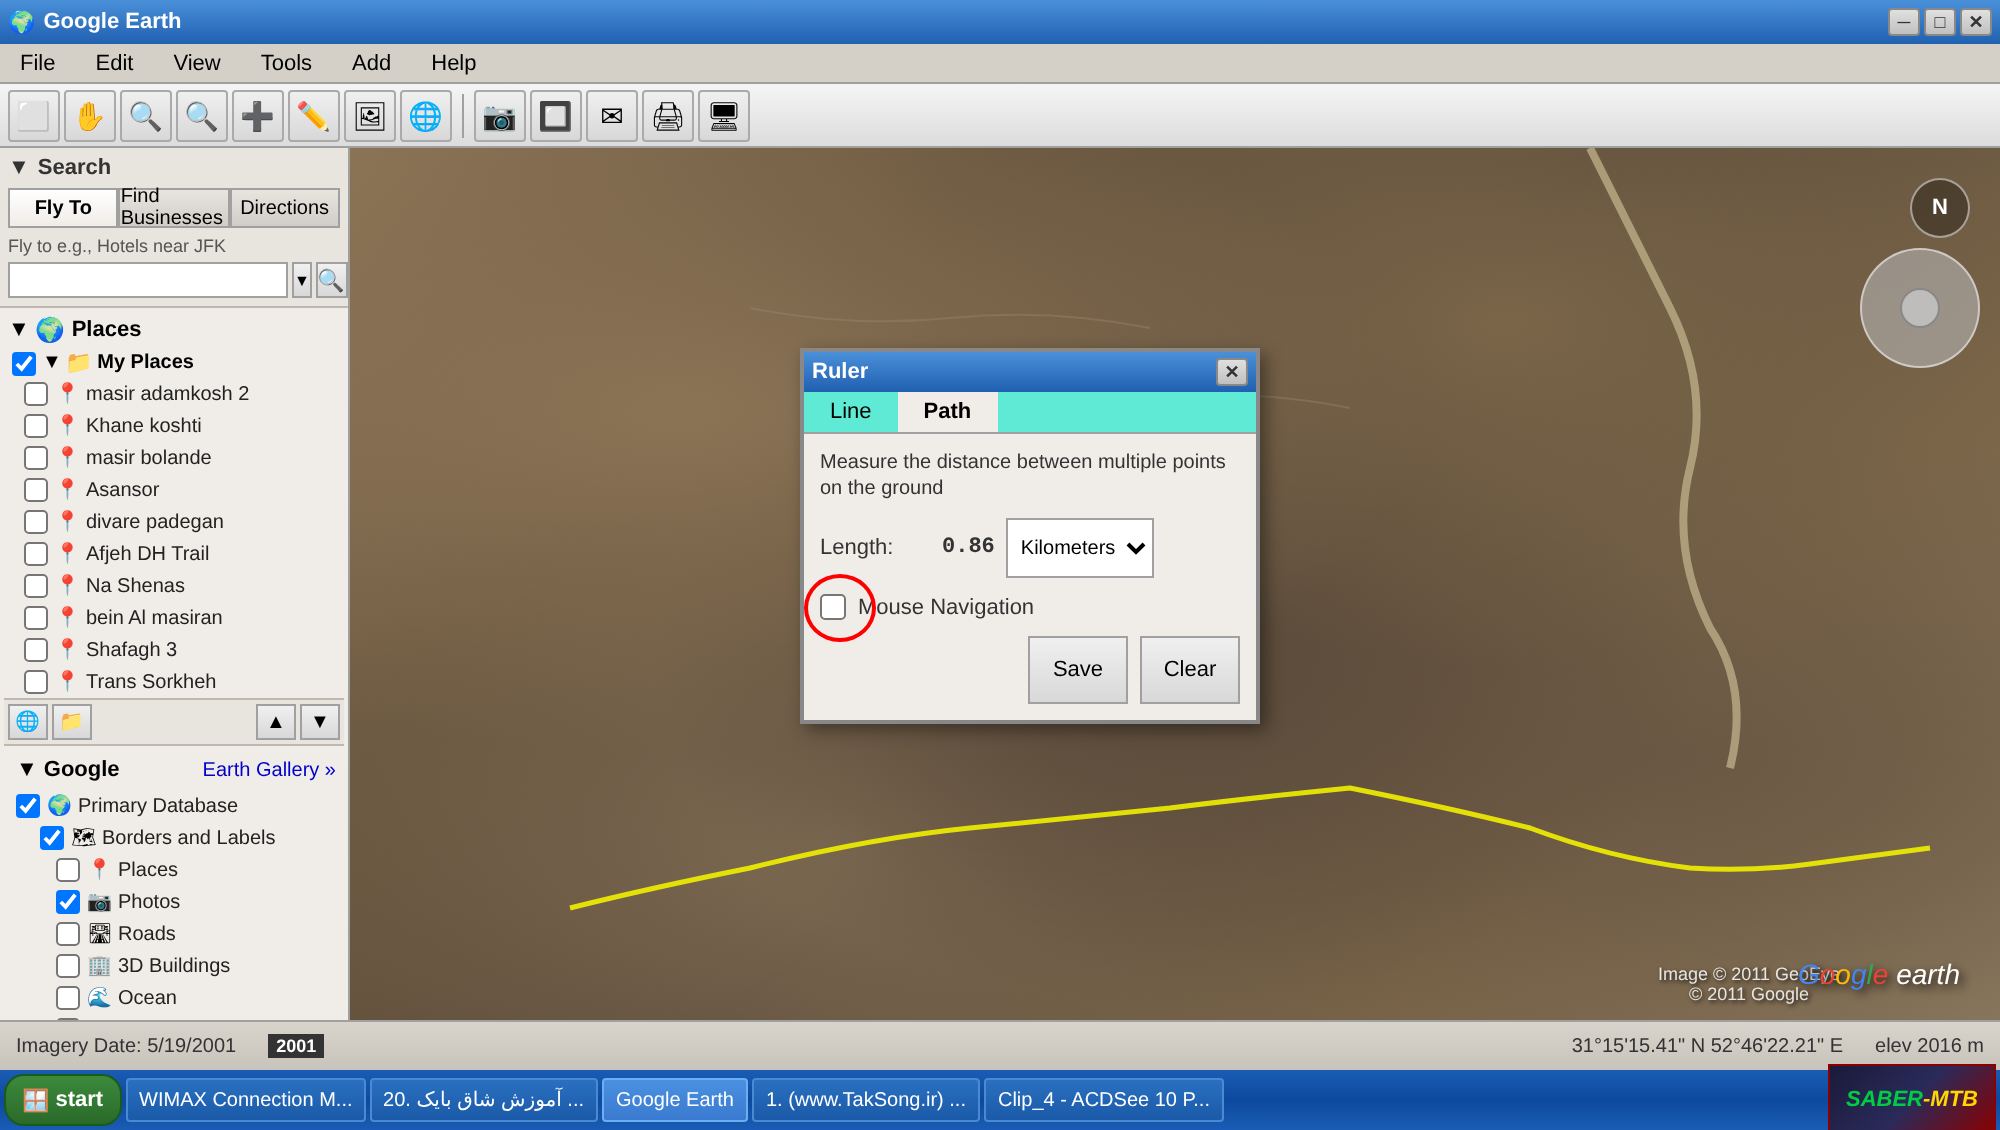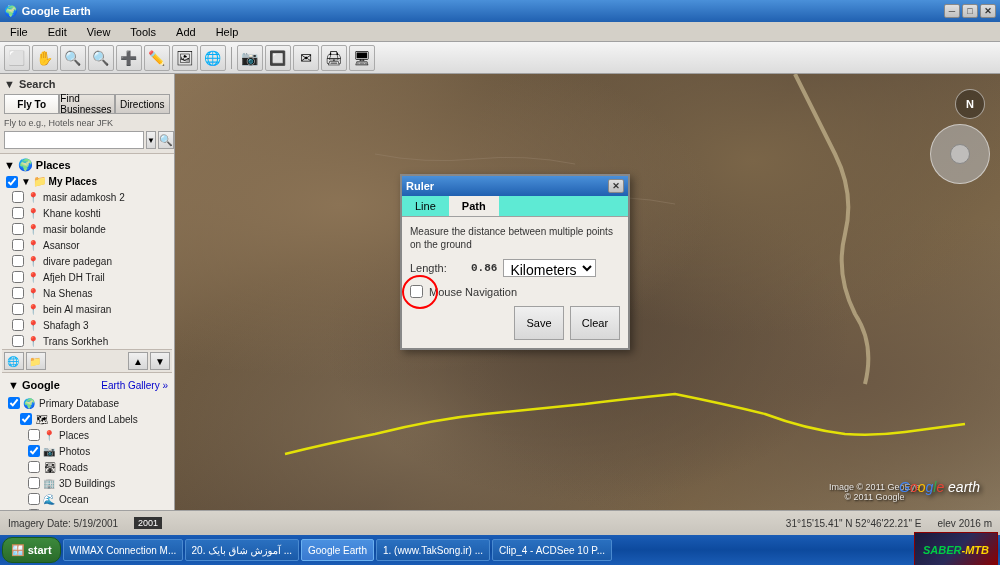--- a/index.html
+++ b/index.html
@@ -282,21 +282,21 @@
       padding: 0 8px;
       font-size: 10px;
       color: #333;
       gap: 16px;
     }
     .status-year-badge {
       background: #333;
       color: white;
       padding: 1px 4px;
       font-size: 9px;
-      font-weight: normal;
+      font-weight: bold;
       text-align: right;
     }
 
     
     .taskbar {
       height: 30px;
       background: linear-gradient(to bottom, #1a5cb5 0%, #0d4a9e 50%, #1a5cb5 100%);
       display: flex;
       align-items: center;
       padding: 0 2px;
@@ -413,25 +413,25 @@
       color: #333;
       min-width: 55px;
     }
     .dialog-value {
       font-size: 11px;
       font-weight: bold;
       color: #333;
       font-family: Liberation Mono, monospace;
     }
     .dialog-unit-select {
-      font-size: 14px;
+      font-size: 10px;
       border: 1px solid #a0a0a0;
       background: white;
       padding: 1px 2px;
-      height: 18px;
+      height: 30px;
     }
     .dialog-checkbox-row {
       display: flex; align-items: center; gap: 6px;
       margin-bottom: 8px;
       position: relative;
     }
     .dialog-checkbox { width: 13px; height: 13px; cursor: pointer; }
     .dialog-checkbox-label { font-size: 11px; color: #333; }
 
     

